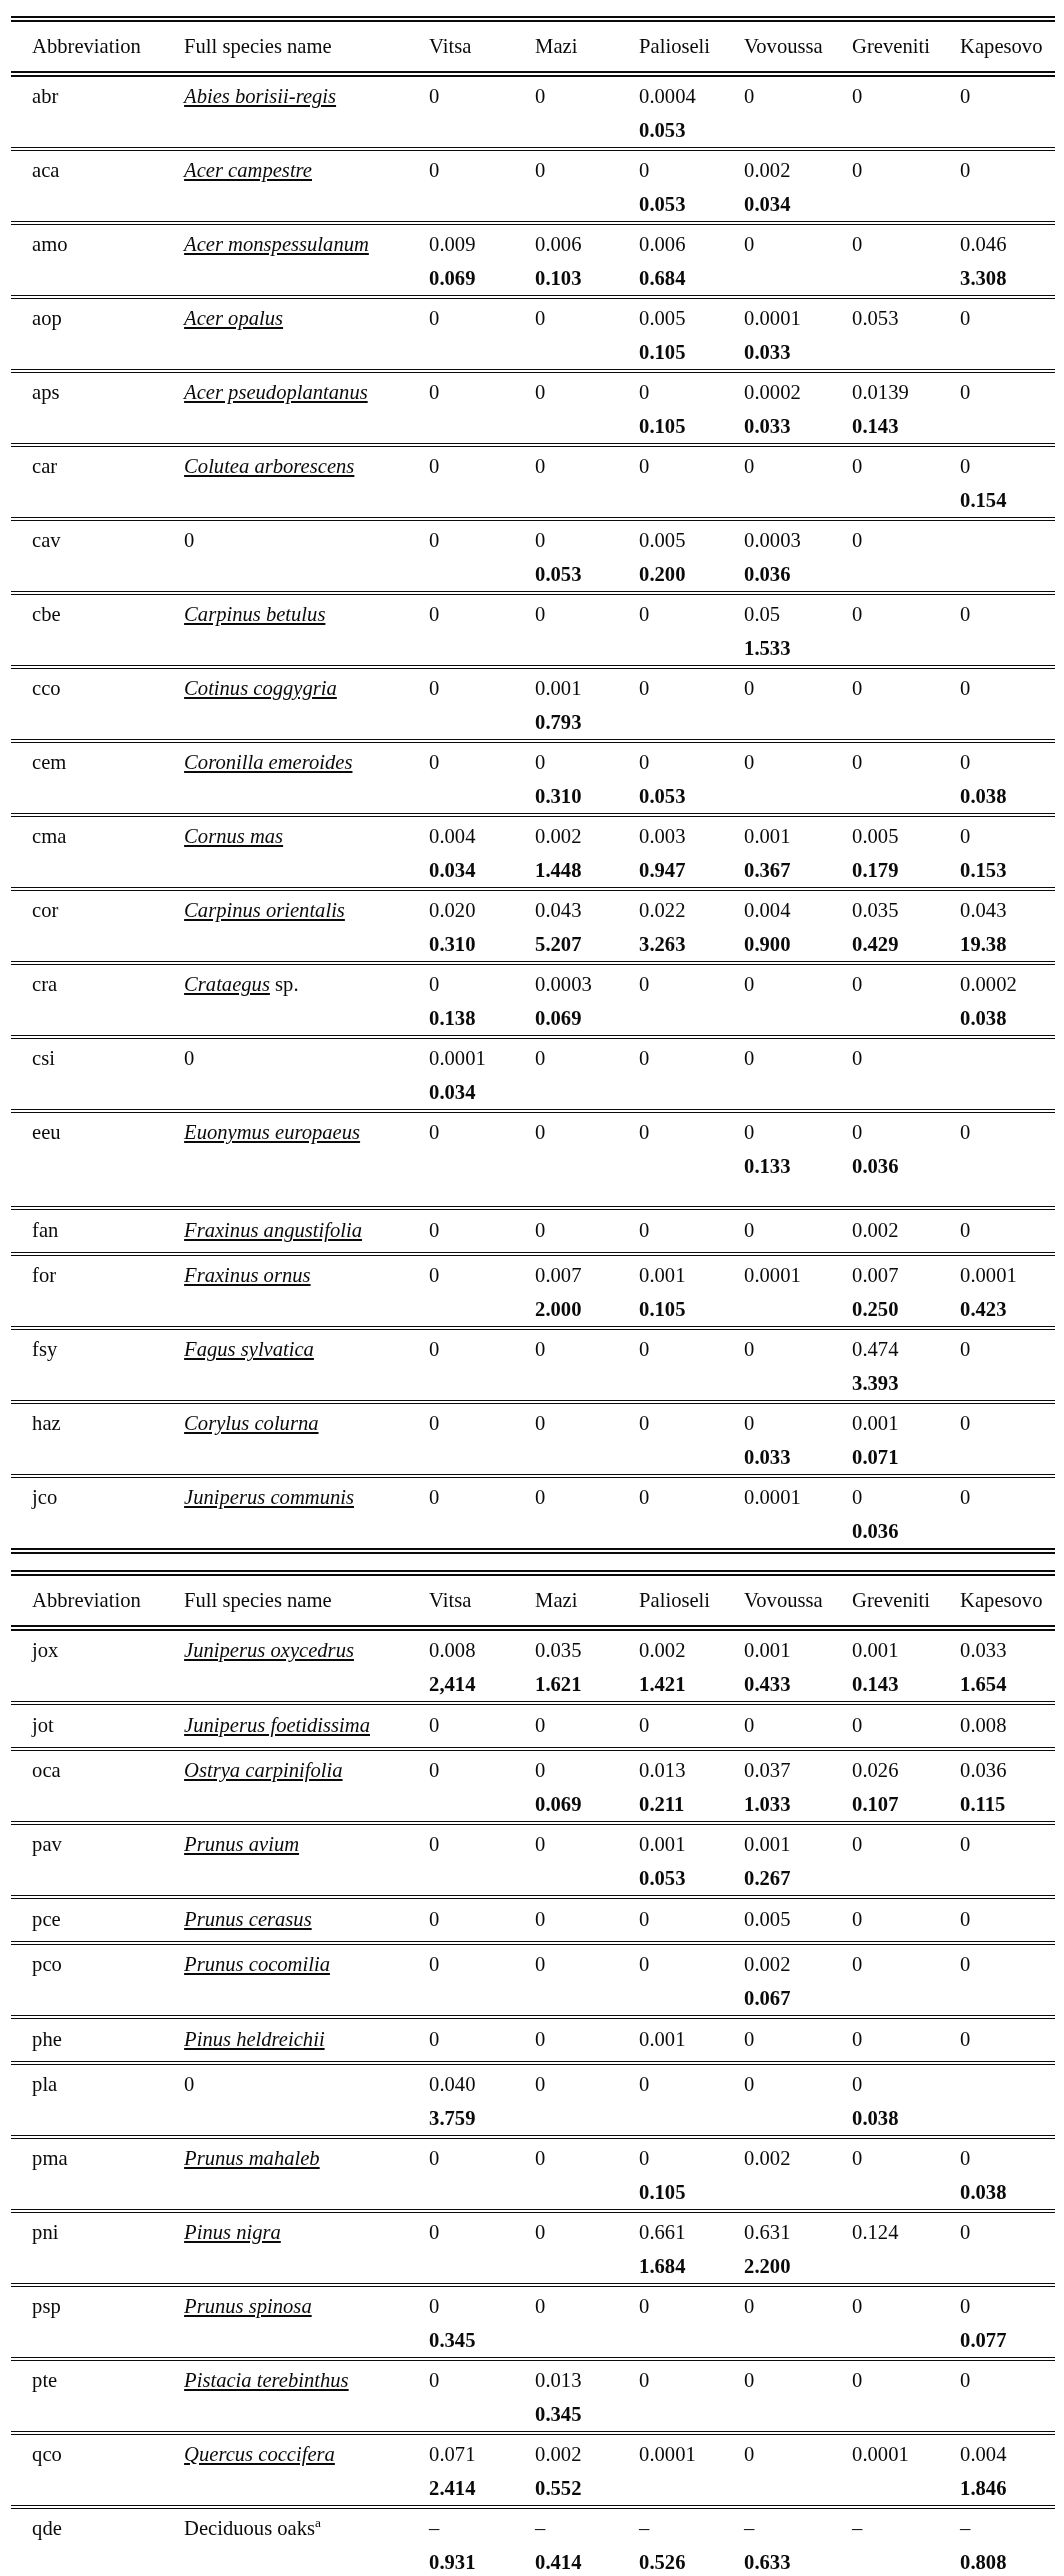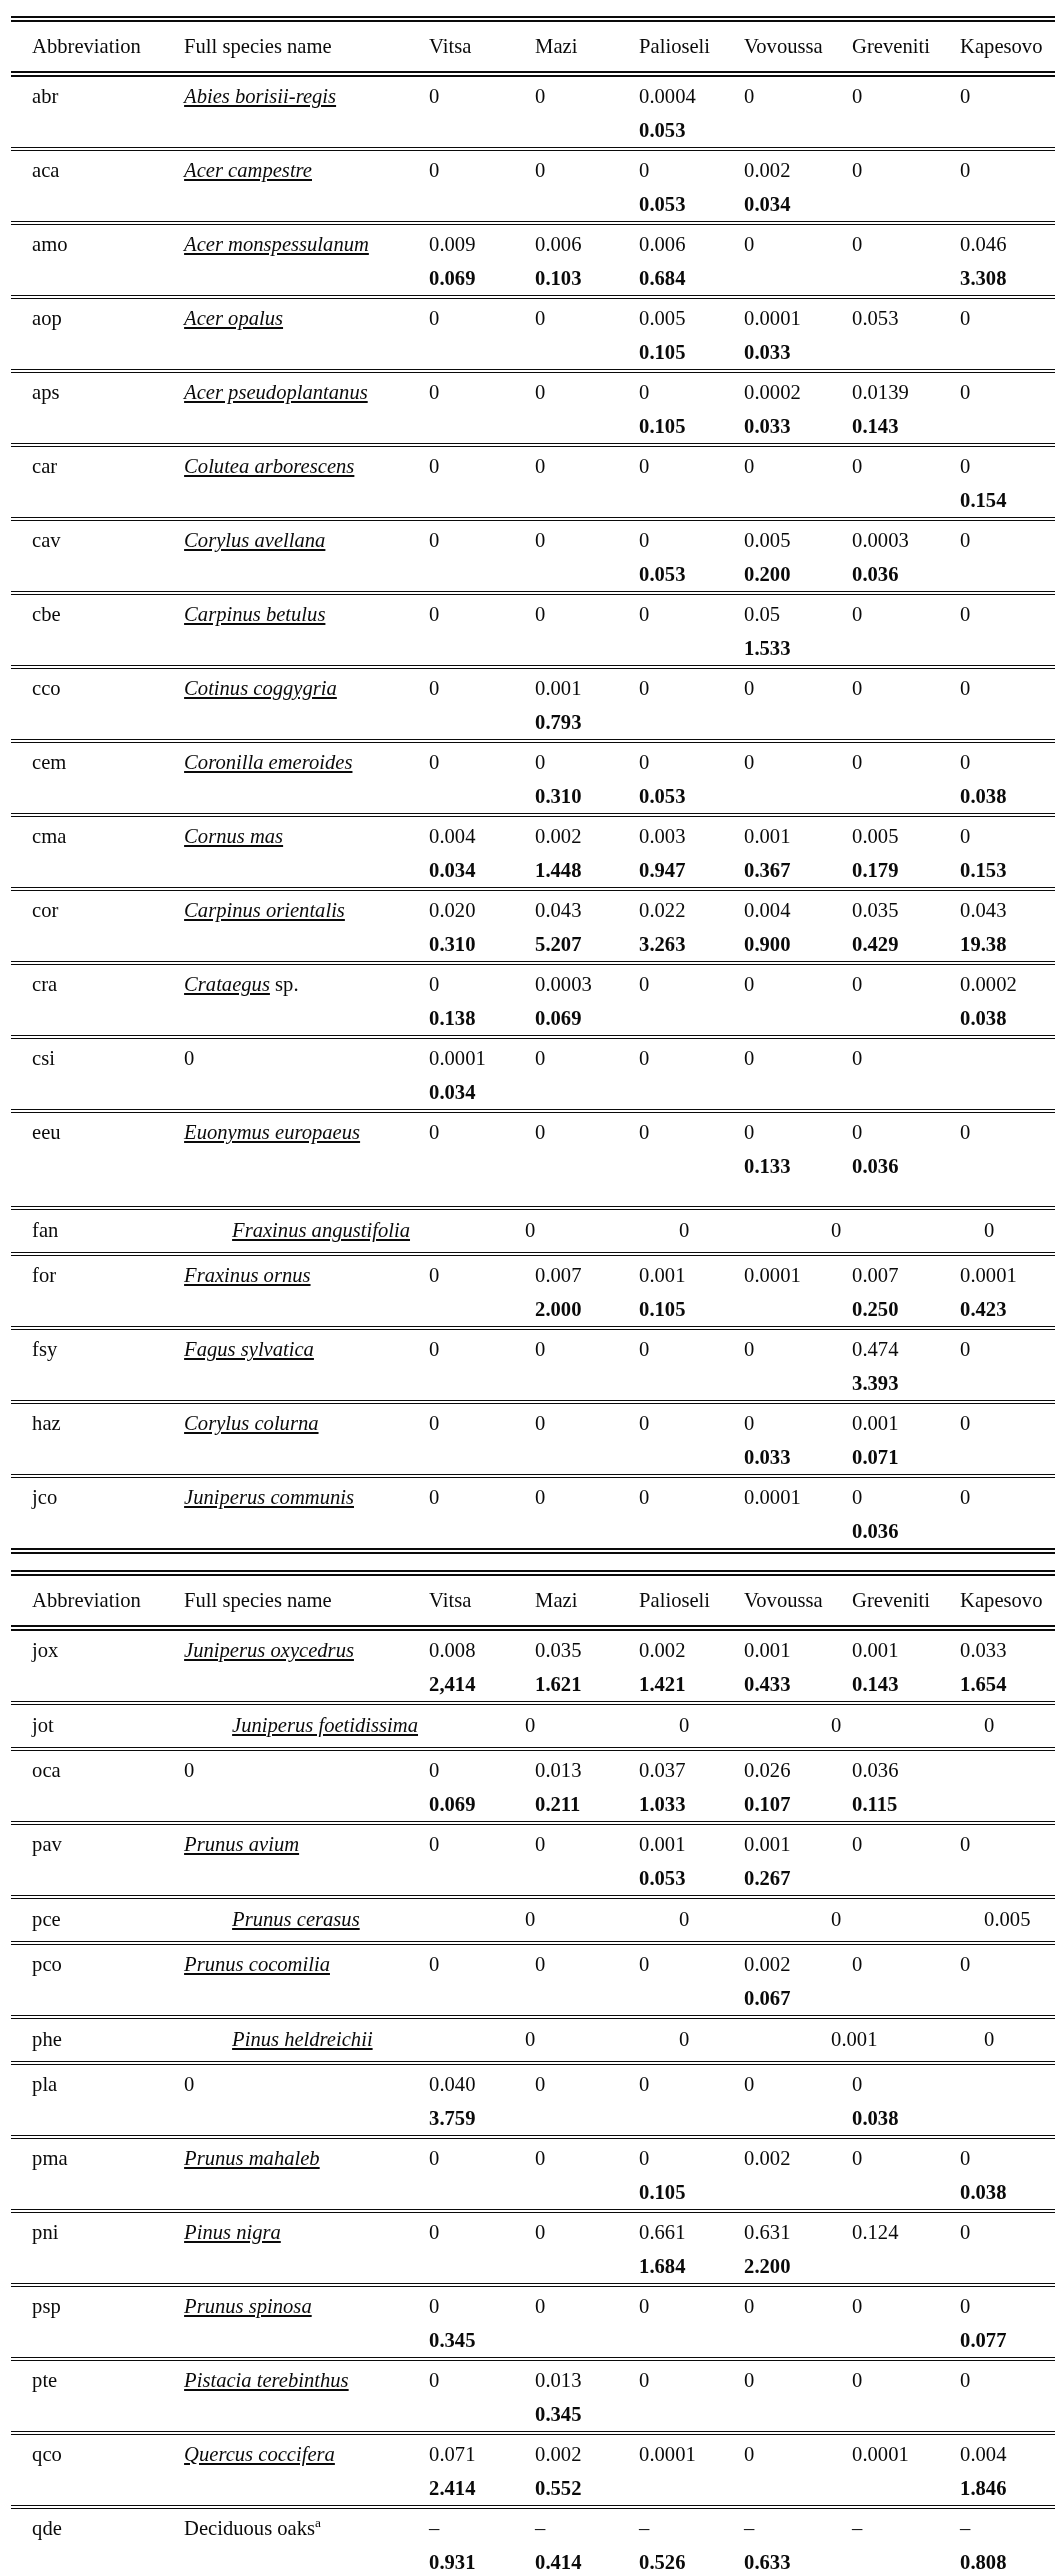--- a/index.html
+++ b/index.html
@@ -20,21 +20,21 @@
     grid-template-columns:152px 245px 106px 104px 105px 108px 108px 118px;
   }
   .hrow {
     border-bottom:6.2px double #0a0a0a;
     align-items:center;
     height:49px;
   }
   .hc { padding-left:21.6px; white-space:nowrap; }
   .row + .row { border-top:4.6px double #0a0a0a; }
   .row.two   { min-height:70px; }
-  .row.one   { min-height:42px;gap:48px; }
+  .row.one   { min-height:42px; }
   .row.extra { min-height:93px; }
   .cell { padding-left:21.6px; padding-top:8.2px; white-space:nowrap; }
   .cell.c1 .it { font-style:italic;text-decoration:underline; }
   .cell.c1 sup { font-size:13.4px; font-style:normal; vertical-align:super; line-height:0; }
   .v { line-height:1.1; }
   .b { font-weight:bold; margin-top:11.3px; line-height:1.1; }
   .row.one .cell { padding-top:9.3px; padding-bottom:9.3px; }
 </style>
 </head>
 <body>
@@ -191,21 +191,20 @@
         <div class="cell c6">
           <div class="v">0</div>
         </div>
         <div class="cell c7">
           <div class="v">0</div>
           <div class="b">0.154</div>
         </div>
       </div>
       <div class="row two">
         <div class="cell c0">cav</div>
-        <div class="cell c1"><span class="it">Corylus avellana</span></div>
         <div class="cell c2">
           <div class="v">0</div>
         </div>
         <div class="cell c3">
           <div class="v">0</div>
         </div>
         <div class="cell c4">
           <div class="v">0</div>
           <div class="b">0.053</div>
         </div>
@@ -594,20 +593,21 @@
         </div>
         <div class="cell c6">
           <div class="v">0</div>
         </div>
         <div class="cell c7">
           <div class="v">0.008</div>
         </div>
       </div>
       <div class="row two">
         <div class="cell c0">oca</div>
+        <div class="cell c1"><span class="it">Ostrya carpinifolia</span></div>
         <div class="cell c2">
           <div class="v">0</div>
         </div>
         <div class="cell c3">
           <div class="v">0</div>
           <div class="b">0.069</div>
         </div>
         <div class="cell c4">
           <div class="v">0.013</div>
           <div class="b">0.211</div>

